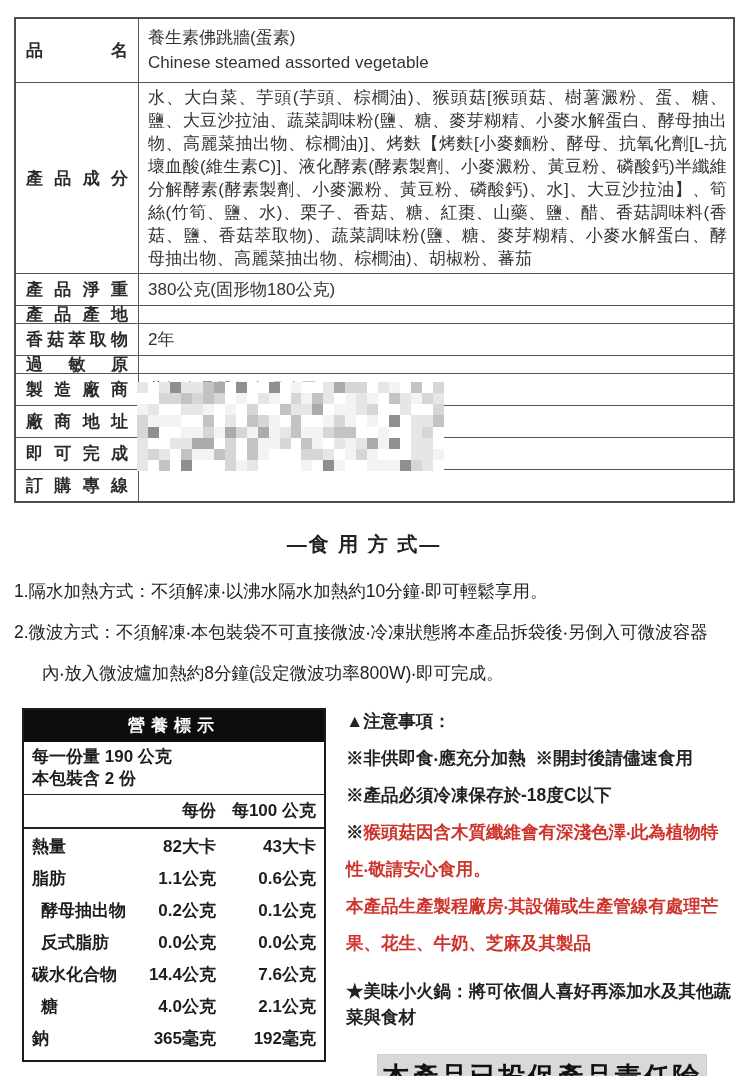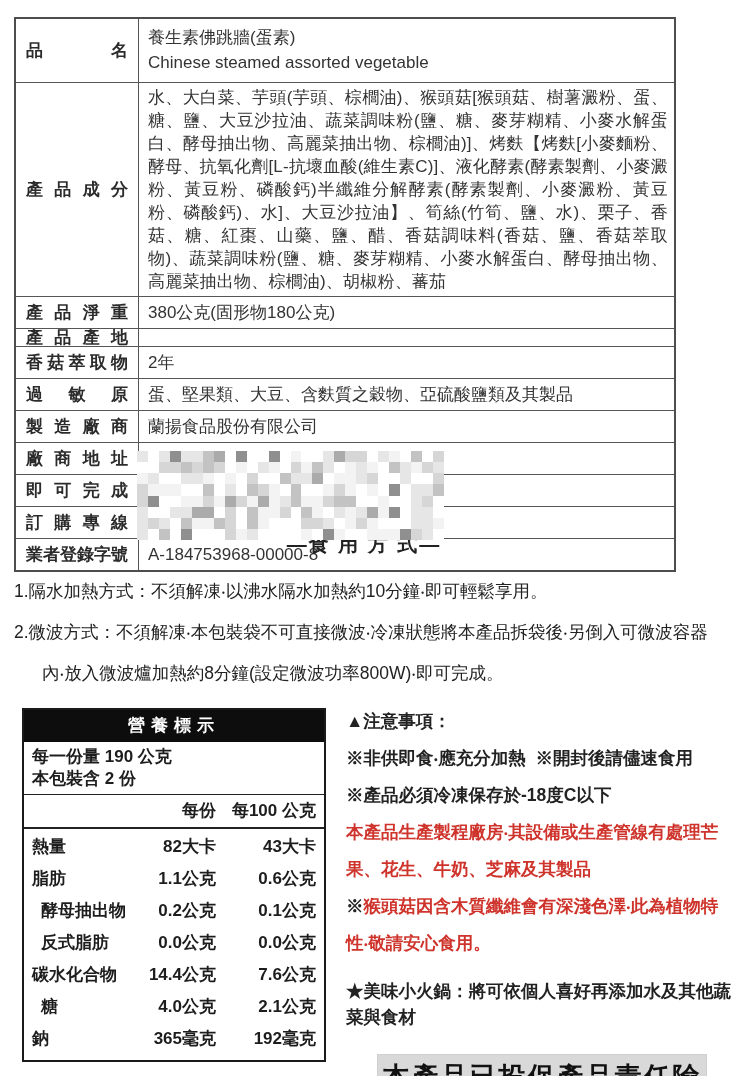--- a/index.html
+++ b/index.html
@@ -2,21 +2,21 @@
 <html><head>
 <meta charset="utf-8">
 <style>
   html,body{margin:0;padding:0;background:#ffffff;}
   .page{
     position:relative;width:750px;height:1076px;background:#ffffff;overflow:hidden;
     font-family:"Liberation Sans",sans-serif;color:#2e2e2e;
   }
   
   .info-table{
-    position:absolute;left:14px;top:17px;width:662px;
+    position:absolute;left:14px;top:17px;width:721px;
     border:2px solid #4d4d4d;box-sizing:border-box;background:#fff;
   }
   .irow{display:flex;align-items:stretch;border-top:1px solid #555;}
   .irow:first-child{border-top:none;}
   .ilabel{
     flex:0 0 123px;box-sizing:border-box;padding:0 10px;
     border-right:1px solid #555;display:flex;align-items:center;
   }
   .ilabel span{
     display:block;width:100%;font-size:17px;font-weight:600;color:#2b2b2b;
@@ -118,21 +118,20 @@
       <div class="ilabel">
           <span>香菇萃取物</span>
         </div>
       <div class="icell">2年</div>
     </div>
 
     <div class="irow">
       <div class="ilabel">
           <span>過敏原</span>
         </div>
-      <div class="icell">蛋、堅果類、大豆、含麩質之穀物、亞硫酸鹽類及其製品</div>
     </div>
 
     <div class="irow">
       <div class="ilabel">
           <span>製造廠商</span>
         </div>
       <div class="icell">蘭揚食品股份有限公司</div>
     </div>
 
     <div class="irow">
@@ -149,26 +148,20 @@
       <div class="icell"></div>
     </div>
 
     <div class="irow">
       <div class="ilabel">
           <span>訂購專線</span>
         </div>
       <div class="icell"></div>
     </div>
 
-    <div class="irow">
-      <div class="ilabel">
-          <span>業者登錄字號</span>
-        </div>
-      <div class="icell">A-184753968-00000-8</div>
-    </div>
 
     <div class="mosaic">
         <div style="background: rgb(230, 230, 230);"></div>
         <div style="background: rgb(255, 255, 255);"></div>
         <div style="background: rgb(230, 230, 230);"></div>
         <div style="background: rgb(143, 143, 143);"></div>
         <div style="background: rgb(230, 230, 230);"></div>
         <div style="background: rgb(230, 230, 230);"></div>
         <div style="background: rgb(195, 195, 195);"></div>
         <div style="background: rgb(171, 171, 171);"></div>
@@ -446,19 +439,19 @@
         <div class="nval">365毫克</div>
         <div class="nval">192毫克</div>
       </div>
     </div>
   </div>
 
   <div class="notices">
     <div class="note-line">▲注意事項：</div>
     <div class="note-line">※非供即食‧應充分加熱  ※開封後請儘速食用</div>
     <div class="note-line">※產品必須冷凍保存於-18度C以下</div>
+    <div class="note-line"><span>※</span><span class="red">猴頭菇因含木質纖維會有深淺色澤‧此為植物特性‧敬請安心食用。</span></div>
     <div class="note-line red">本產品生產製程廠房‧其設備或生產管線有處理芒果、花生、牛奶、芝麻及其製品</div>
-    <div class="note-line"><span>※</span><span class="red">猴頭菇因含木質纖維會有深淺色澤‧此為植物特性‧敬請安心食用。</span></div>
     <div class="tip">★美味小火鍋：將可依個人喜好再添加水及其他蔬菜與食材</div>
     <div class="insurance">本產品已投保產品責任險</div>
   </div>
 
 </div>
 
 </body></html>

